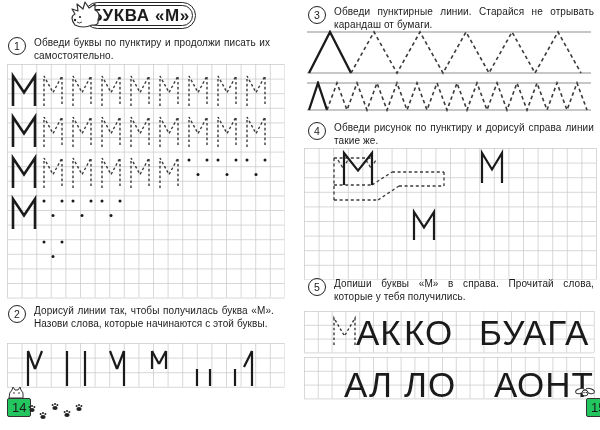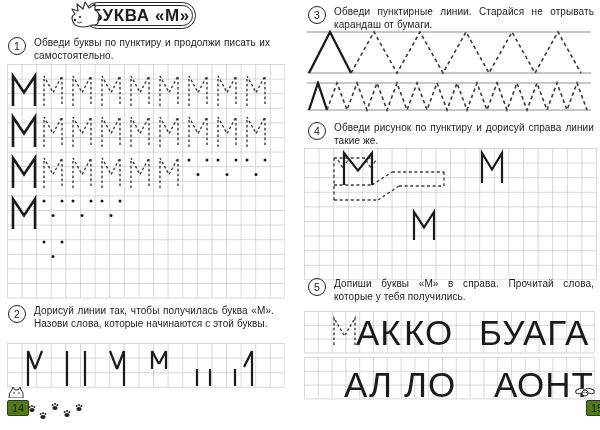--- a/index.html
+++ b/index.html
@@ -34,22 +34,22 @@
     font-size:10px;line-height:1.32;text-align:justify;
     letter-spacing:0.1px;
   }
   .t1{left:8px;top:36px;width:262px;}
   .t2{left:8px;top:304px;width:266px;}
   .t3{left:308px;top:5px;width:286px;}
   .t4{left:308px;top:121px;width:286px;}
   .t5{left:308px;top:277px;width:286px;}
   
   .pn-box{
-    border:1.2px solid #333;background:#4d7c0f;border-radius:2px;
-    font-size:11px;padding:1px 4px;display:inline-block;
+    border:1.2px solid #333;background:#22c55e;border-radius:2px;
+    font-size:13px;padding:1px 4px;display:inline-block;
   }
   svg{display:block;}
 </style>
 </head>
 <body>
 
 <div id="sheet">
 
   <div class="abs banner">
     <div class="banner-inner">

